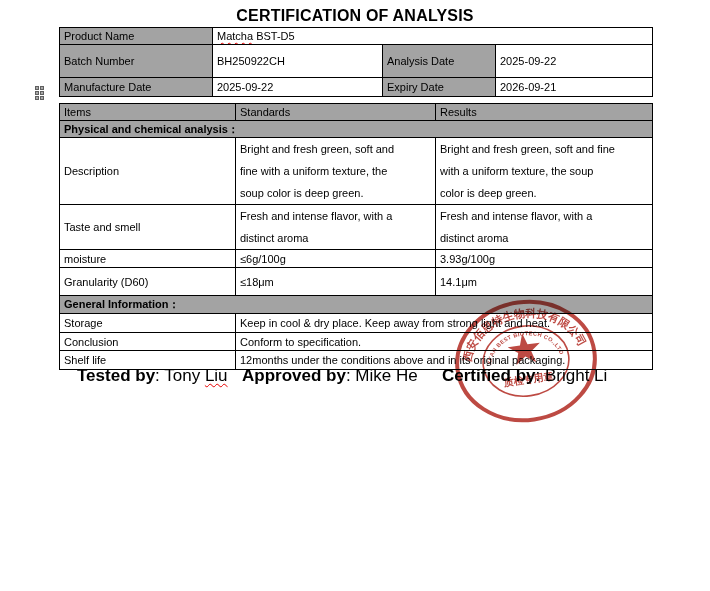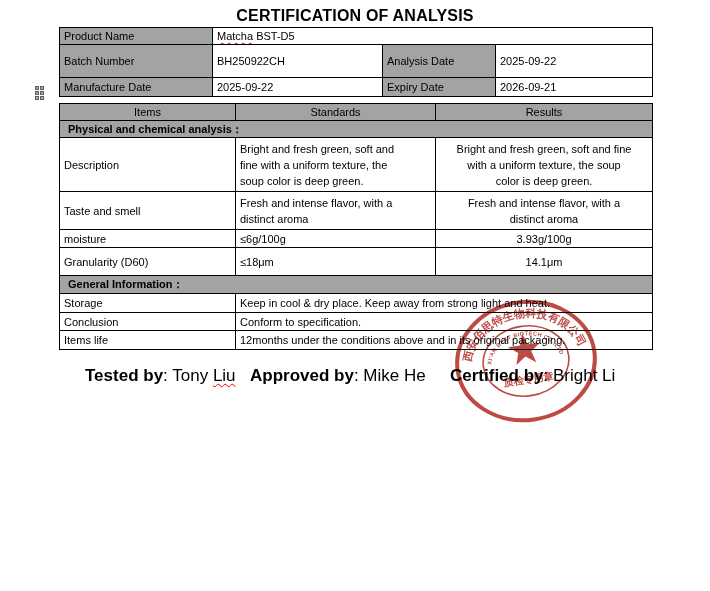--- a/index.html
+++ b/index.html
@@ -5,24 +5,24 @@
   html,body{margin:0;padding:0;background:#fff;}
   .page{position:relative;width:710px;height:591px;background:#fff;overflow:hidden;
         font-family:"Liberation Sans",sans-serif;color:#000;}
   .title{position:absolute;top:7px;left:0;width:710px;text-align:center;
          font-size:16px;font-weight:bold;letter-spacing:.2px;}
   table{border-collapse:collapse;table-layout:fixed;font-size:11px;color:#000;}
   td{border:1px solid #000;padding:0 4px;vertical-align:middle;overflow:hidden;}
   .info-table{position:absolute;left:59px;top:27px;width:593px;border:1.5px solid #000;}
   .main-table{position:absolute;left:59px;top:103px;width:593px;border:1.5px solid #000;}
   .green{background:#a3a3a3;}
-  .bold{font-weight:bold;padding-left:8px;}
-  .center{text-align:center;}
+  .bold{font-weight:bold;}
+  .center{text-align:left;}
   .nowrap{white-space:nowrap;}
-  .prewrap{white-space:pre-line;line-height:16px;}
+  .prewrap{white-space:pre-line;line-height:22px;}
   .misspell{text-decoration:underline wavy #e60000 1px;text-underline-offset:2px;}
   .handle{position:absolute;left:35px;top:86px;display:grid;
           grid-template-columns:4px 4px;grid-auto-rows:4px;gap:1px;}
   .handle i{display:block;background:#a8a8a8;border:1px solid #5f5f5f;box-sizing:border-box;}
   .sig{position:absolute;top:366px;font-size:17px;white-space:nowrap;}
   .sig-tested{left:77px;} .sig-approved{left:242px;text-align:center;} .sig-certified{left:442px;}
   .stamp{position:absolute;left:445px;top:292px;width:162px;height:138px;
          opacity:.85;mix-blend-mode:multiply;pointer-events:none;}
 </style>
 </head>
@@ -114,21 +114,21 @@
     </tr>
     <tr style="height:19px">
       <td class="nowrap">Storage</td>
       <td colspan="2" class="nowrap">Keep in cool &amp; dry place. Keep away from strong light and heat.</td>
     </tr>
     <tr style="height:18px">
       <td class="nowrap">Conclusion</td>
       <td colspan="2" class="nowrap">Conform to specification.</td>
     </tr>
     <tr style="height:19px">
-      <td class="nowrap">Items life</td>
+      <td class="nowrap">Shelf life</td>
       <td colspan="2" class="nowrap">12months under the conditions above and in its original packaging.</td>
     </tr>
   </tbody>
     </table>
 
   <div class="sig sig-tested"><span class="bold">Tested by</span><span>: Tony </span><span class="misspell">Liu</span></div>
   <div class="sig sig-approved"><span class="bold">Approved by</span><span>: Mike He</span></div>
   <div class="sig sig-certified"><span class="bold">Certified by</span><span>: Bright Li</span></div>
 
   <svg class="stamp" viewBox="-81 -69 162 138">

